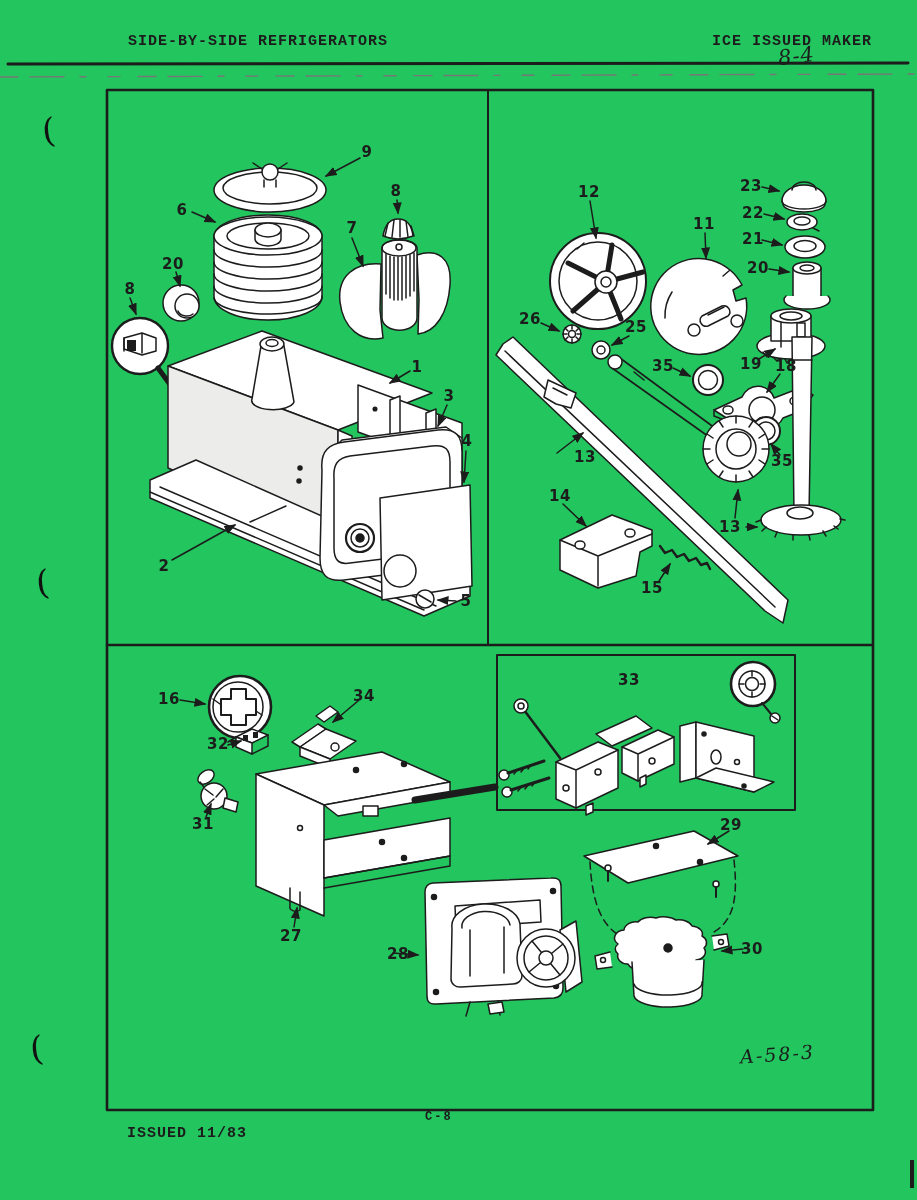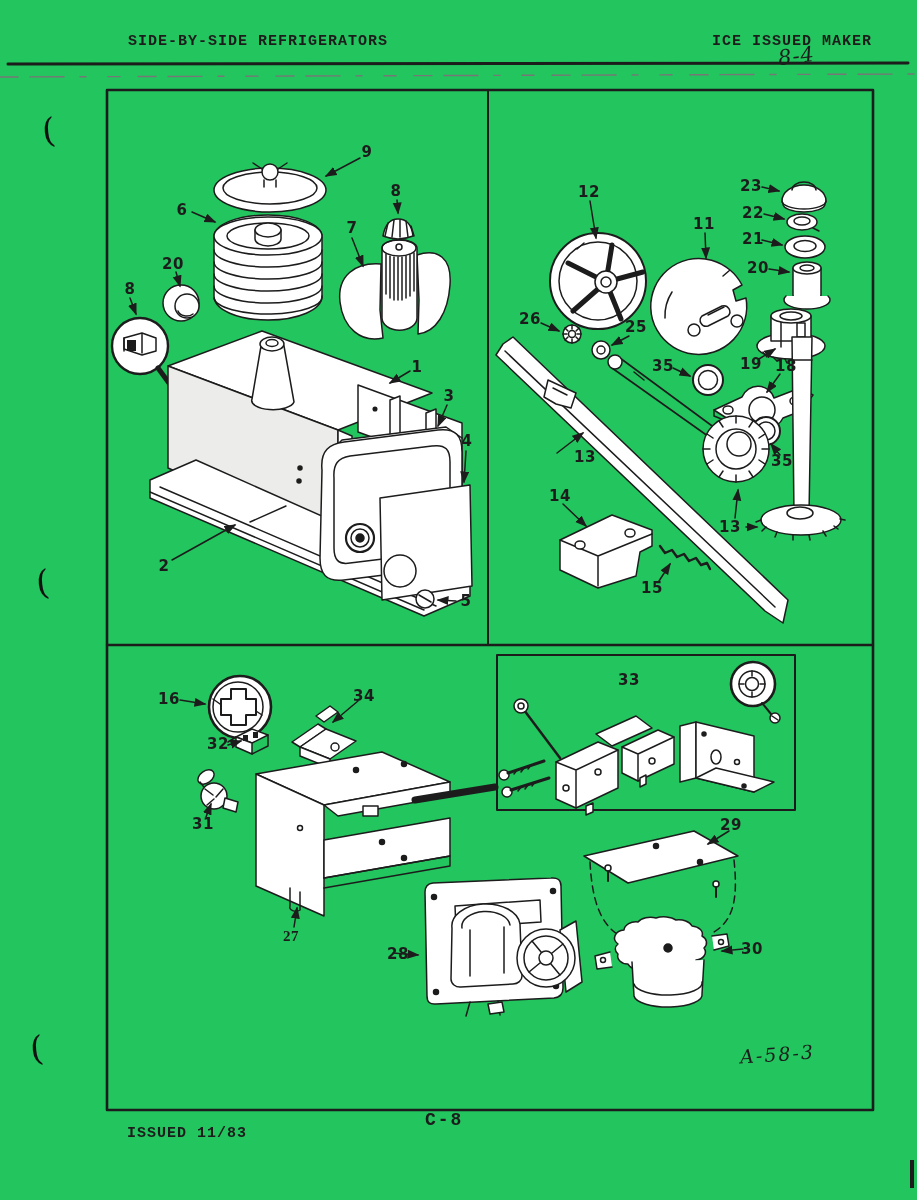--- a/index.html
+++ b/index.html
@@ -5,21 +5,21 @@
   html,body{margin:0;padding:0;background:#e8e8e8;}
   .sheet{position:relative;width:917px;height:1200px;background:#22c55e;overflow:hidden;
          font-family:"Liberation Sans",sans-serif;color:#1c1c1c;}
   .typw{font-family:"Liberation Mono","DejaVu Sans Mono",monospace;font-weight:bold;}
   .hdr{position:absolute;top:33px;font-size:15px;letter-spacing:1px;white-space:nowrap;}
   .hand{font-family:"DejaVu Serif",serif;font-style:italic;}
   .co{position:absolute;transform:translate(-50%,-50%);font-family:"DejaVu Sans",sans-serif;
       font-weight:700;font-size:15px;letter-spacing:.5px;white-space:nowrap;}
   .marginmark{position:absolute;font-family:"DejaVu Serif",serif;font-size:34px;font-weight:400;
       transform:rotate(-6deg);color:#111;}
-  .footer-page{position:absolute;left:425px;top:1110px;font-size:18px;letter-spacing:2px;}
+  .footer-page{position:absolute;left:425px;top:1110px;font-size:12px;letter-spacing:2px;}
   .issued{position:absolute;left:127px;top:1125px;font-size:15px;letter-spacing:1px;}
   .a583{position:absolute;left:740px;top:1043px;font-size:19px;transform:rotate(-4deg);letter-spacing:2px;}
   .sec84{position:absolute;left:778px;top:44px;font-size:21px;transform:rotate(-7deg);letter-spacing:1px;}
   svg.art{position:absolute;left:0;top:0;}
   .d{stroke:#1c1c1c;stroke-width:1.5;fill:none;stroke-linejoin:round;stroke-linecap:round;}
 </style>
 </head>
 <body>
 
 <div class="sheet">
@@ -461,21 +461,21 @@
   <span class="co" style="left:549px;top:457px;margin-left:36px;">13</span>
   <span class="co" style="left:560px;top:496px;">14</span>
   <span class="co" style="left:782px;top:461px;">35</span>
   <span class="co" style="left:730px;top:527px;">13</span>
   <span class="co" style="left:652px;top:588px;">15</span>
 
   <span class="co" style="left:169px;top:699px;">16</span>
   <span class="co" style="left:364px;top:696px;">34</span>
   <span class="co" style="left:218px;top:744px;">32</span>
   <span class="co" style="left:203px;top:824px;">31</span>
-  <span class="co" style="left:291px;top:936px;font-family:Liberation Serif, serif;">27</span>
+  <span class="co" style="left:291px;top:936px;">27</span>
   <span class="co" style="left:629px;top:680px;">33</span>
   <span class="co" style="left:692px;top:825px;margin-left:39px;">29</span>
   <span class="co" style="left:364px;top:954px;margin-left:34px;">28</span>
   <span class="co" style="left:752px;top:949px;">30</span>
 
   <div class="a583 hand">A-58-3</div>
   <div class="footer-page typw">C-8</div>
   <div class="issued typw">ISSUED 11/83</div>
 </div>
 

